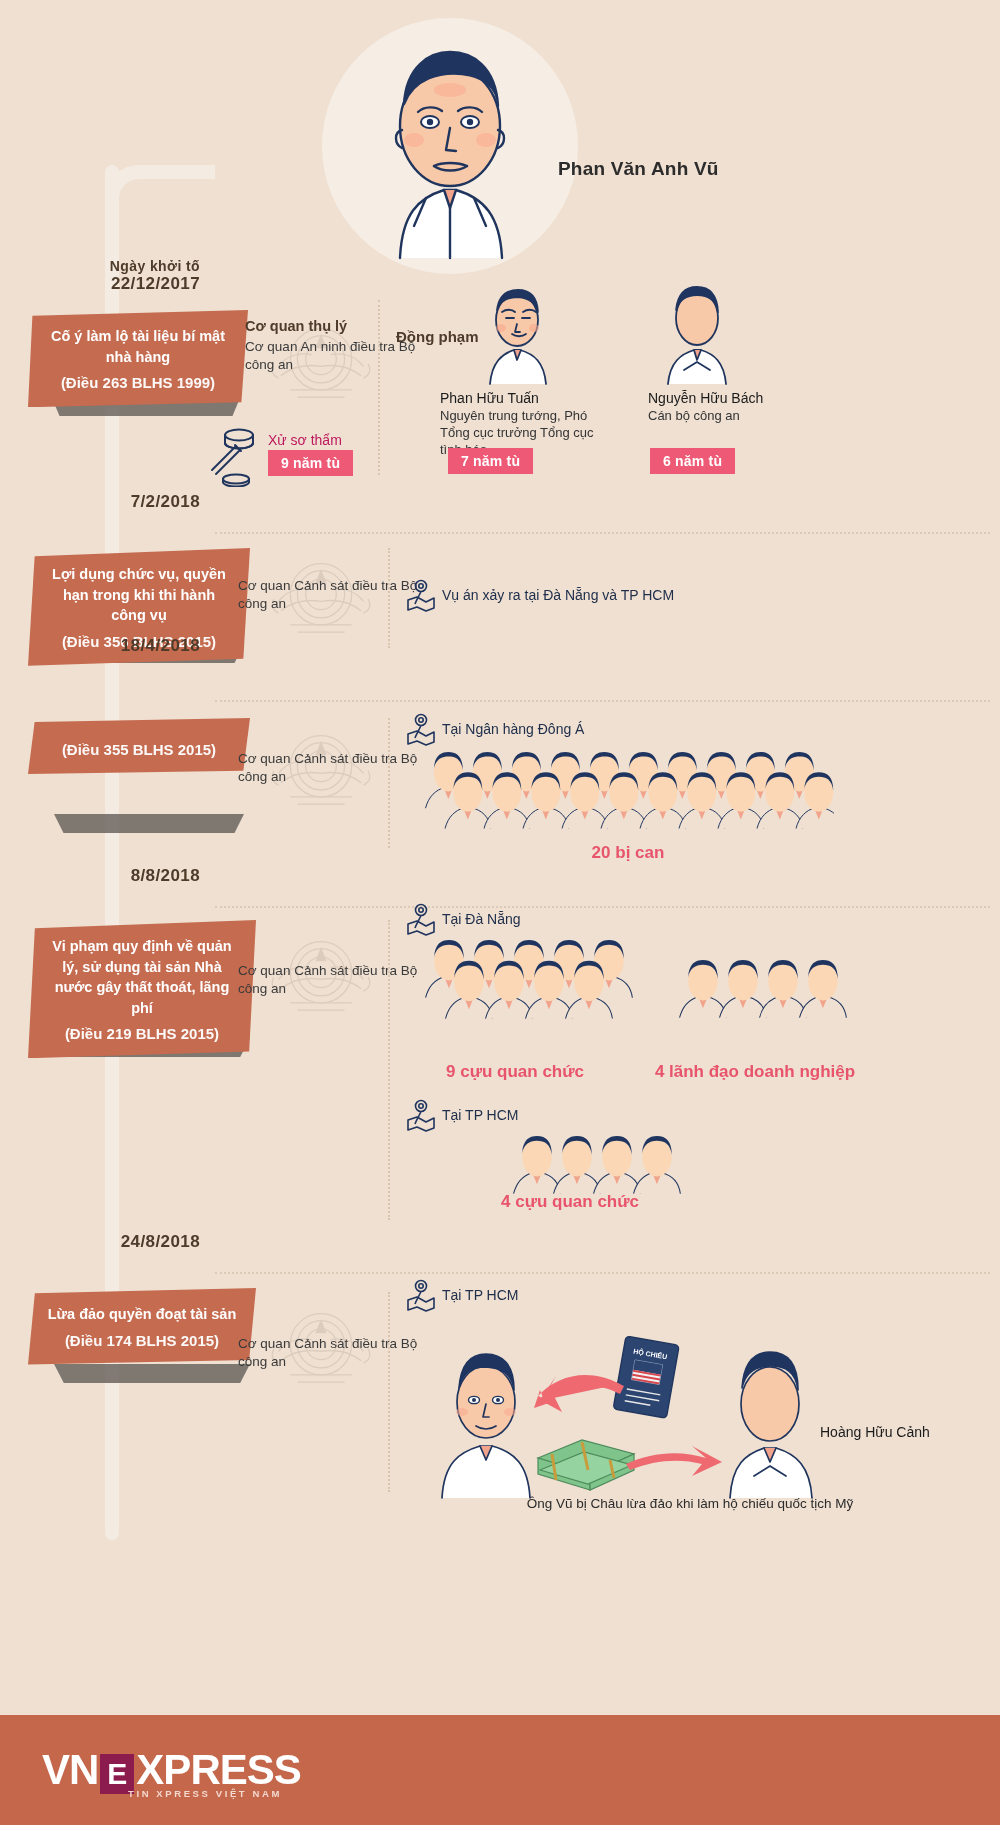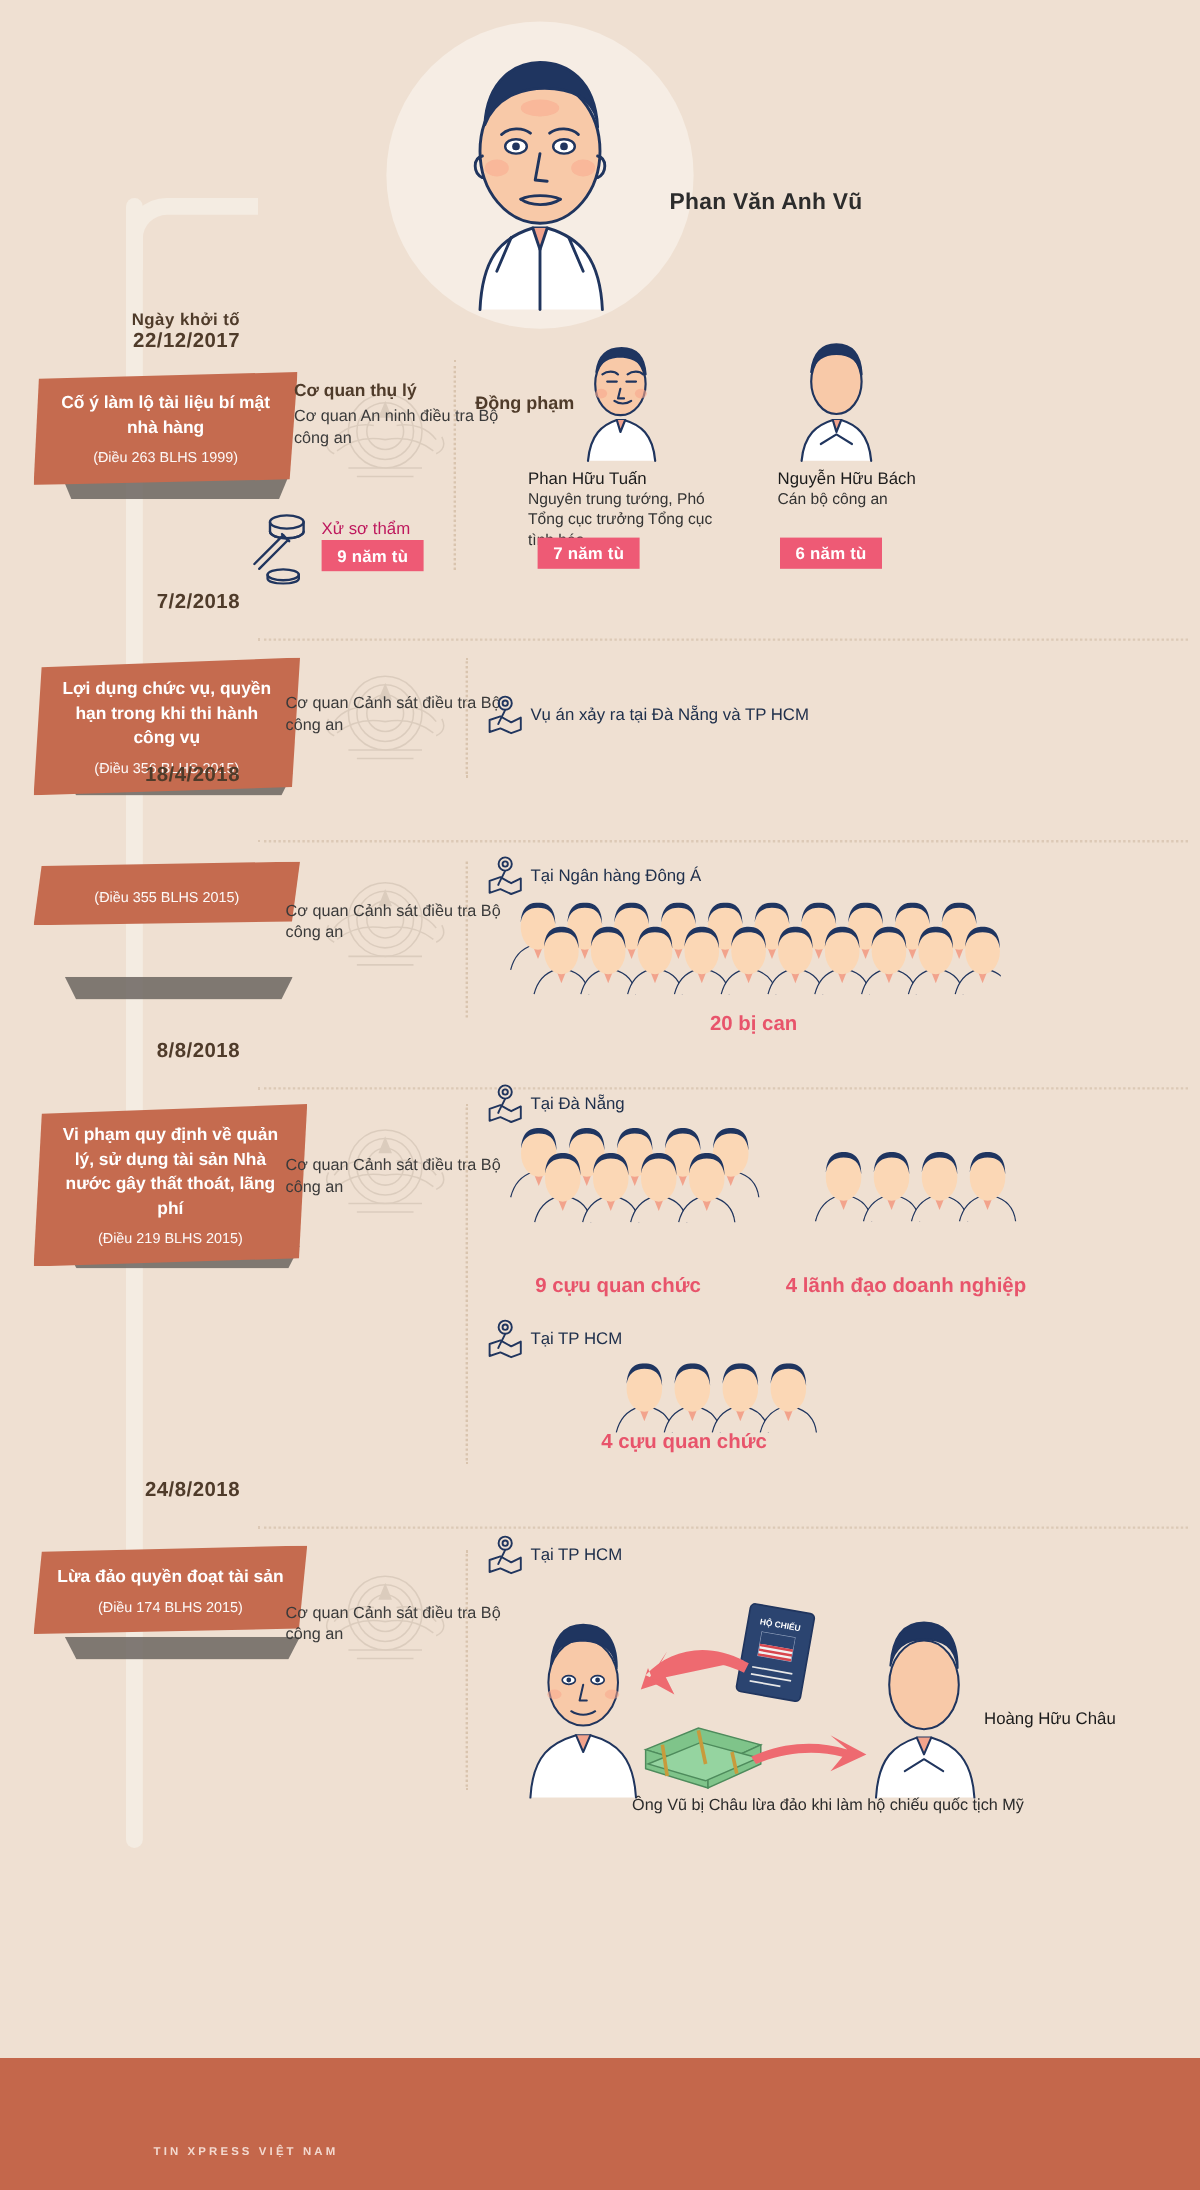--- a/index.html
+++ b/index.html
@@ -83,21 +83,21 @@
   .charge {
     position: relative;
     background: #C56B4F;
     color: #FFF;
     padding: 16px 18px;
     text-align: center;
   }
   .charge .title {
     font-size: 14.5px; font-weight: bold; line-height: 1.42;
   }
-  .charge .code { font-size: 12px; margin-top: 7px; opacity: .96; }
+  .charge .code { font-size: 15px; margin-top: 7px; opacity: .96; font-weight: bold; }
 
   
   .agency { position: absolute; text-align: left; width: 180px; }
   .agency .lead {
     font-size: 14.5px; font-weight: bold; color: #4F3B2A; margin-bottom: 4px;
   }
   .agency .body { font-size: 13.5px; color: #3A3A3A; line-height: 1.35; }
   .emblem {
     position: absolute;
     width: 118px; height: 118px;
@@ -792,23 +792,28 @@
           <path d="M14 20 L18 46"></path>
             <path d="M44 8 L50 36"></path>
             <path d="M72 26 L76 44"></path>
         </g>
       </g>
 
       <path d="M196 148 C222 136 250 134 276 142 L262 130 L292 146 L262 160 L272 148 C250 142 224 144 200 154 Z" fill="#EE6A70" stroke="none"></path>
     </svg>
 
     <div class="person" style="left:820px; top:1424px; width:180px;">
-      <div class="pname">Hoàng Hữu Châu</div>
+      <div class="pname">Hoàng Hữu Cảnh</div>
     </div>
 
     <div class="caption" style="left:430px; top:1496px; width:520px; text-align:center;">Ông Vũ bị Châu lừa đảo khi làm hộ chiếu quốc tịch Mỹ</div>
   </div>
 
   <div class="footer">
+    <div class="logo">
+      <span class="vn">VN</span>
+      <span class="ebox">E</span>
+      <span class="xpress">XPRESS</span>
+    </div>
     <div class="logo-sub">TIN XPRESS VIỆT NAM</div>
   </div>
 
 </div>
 
 </body></html>

